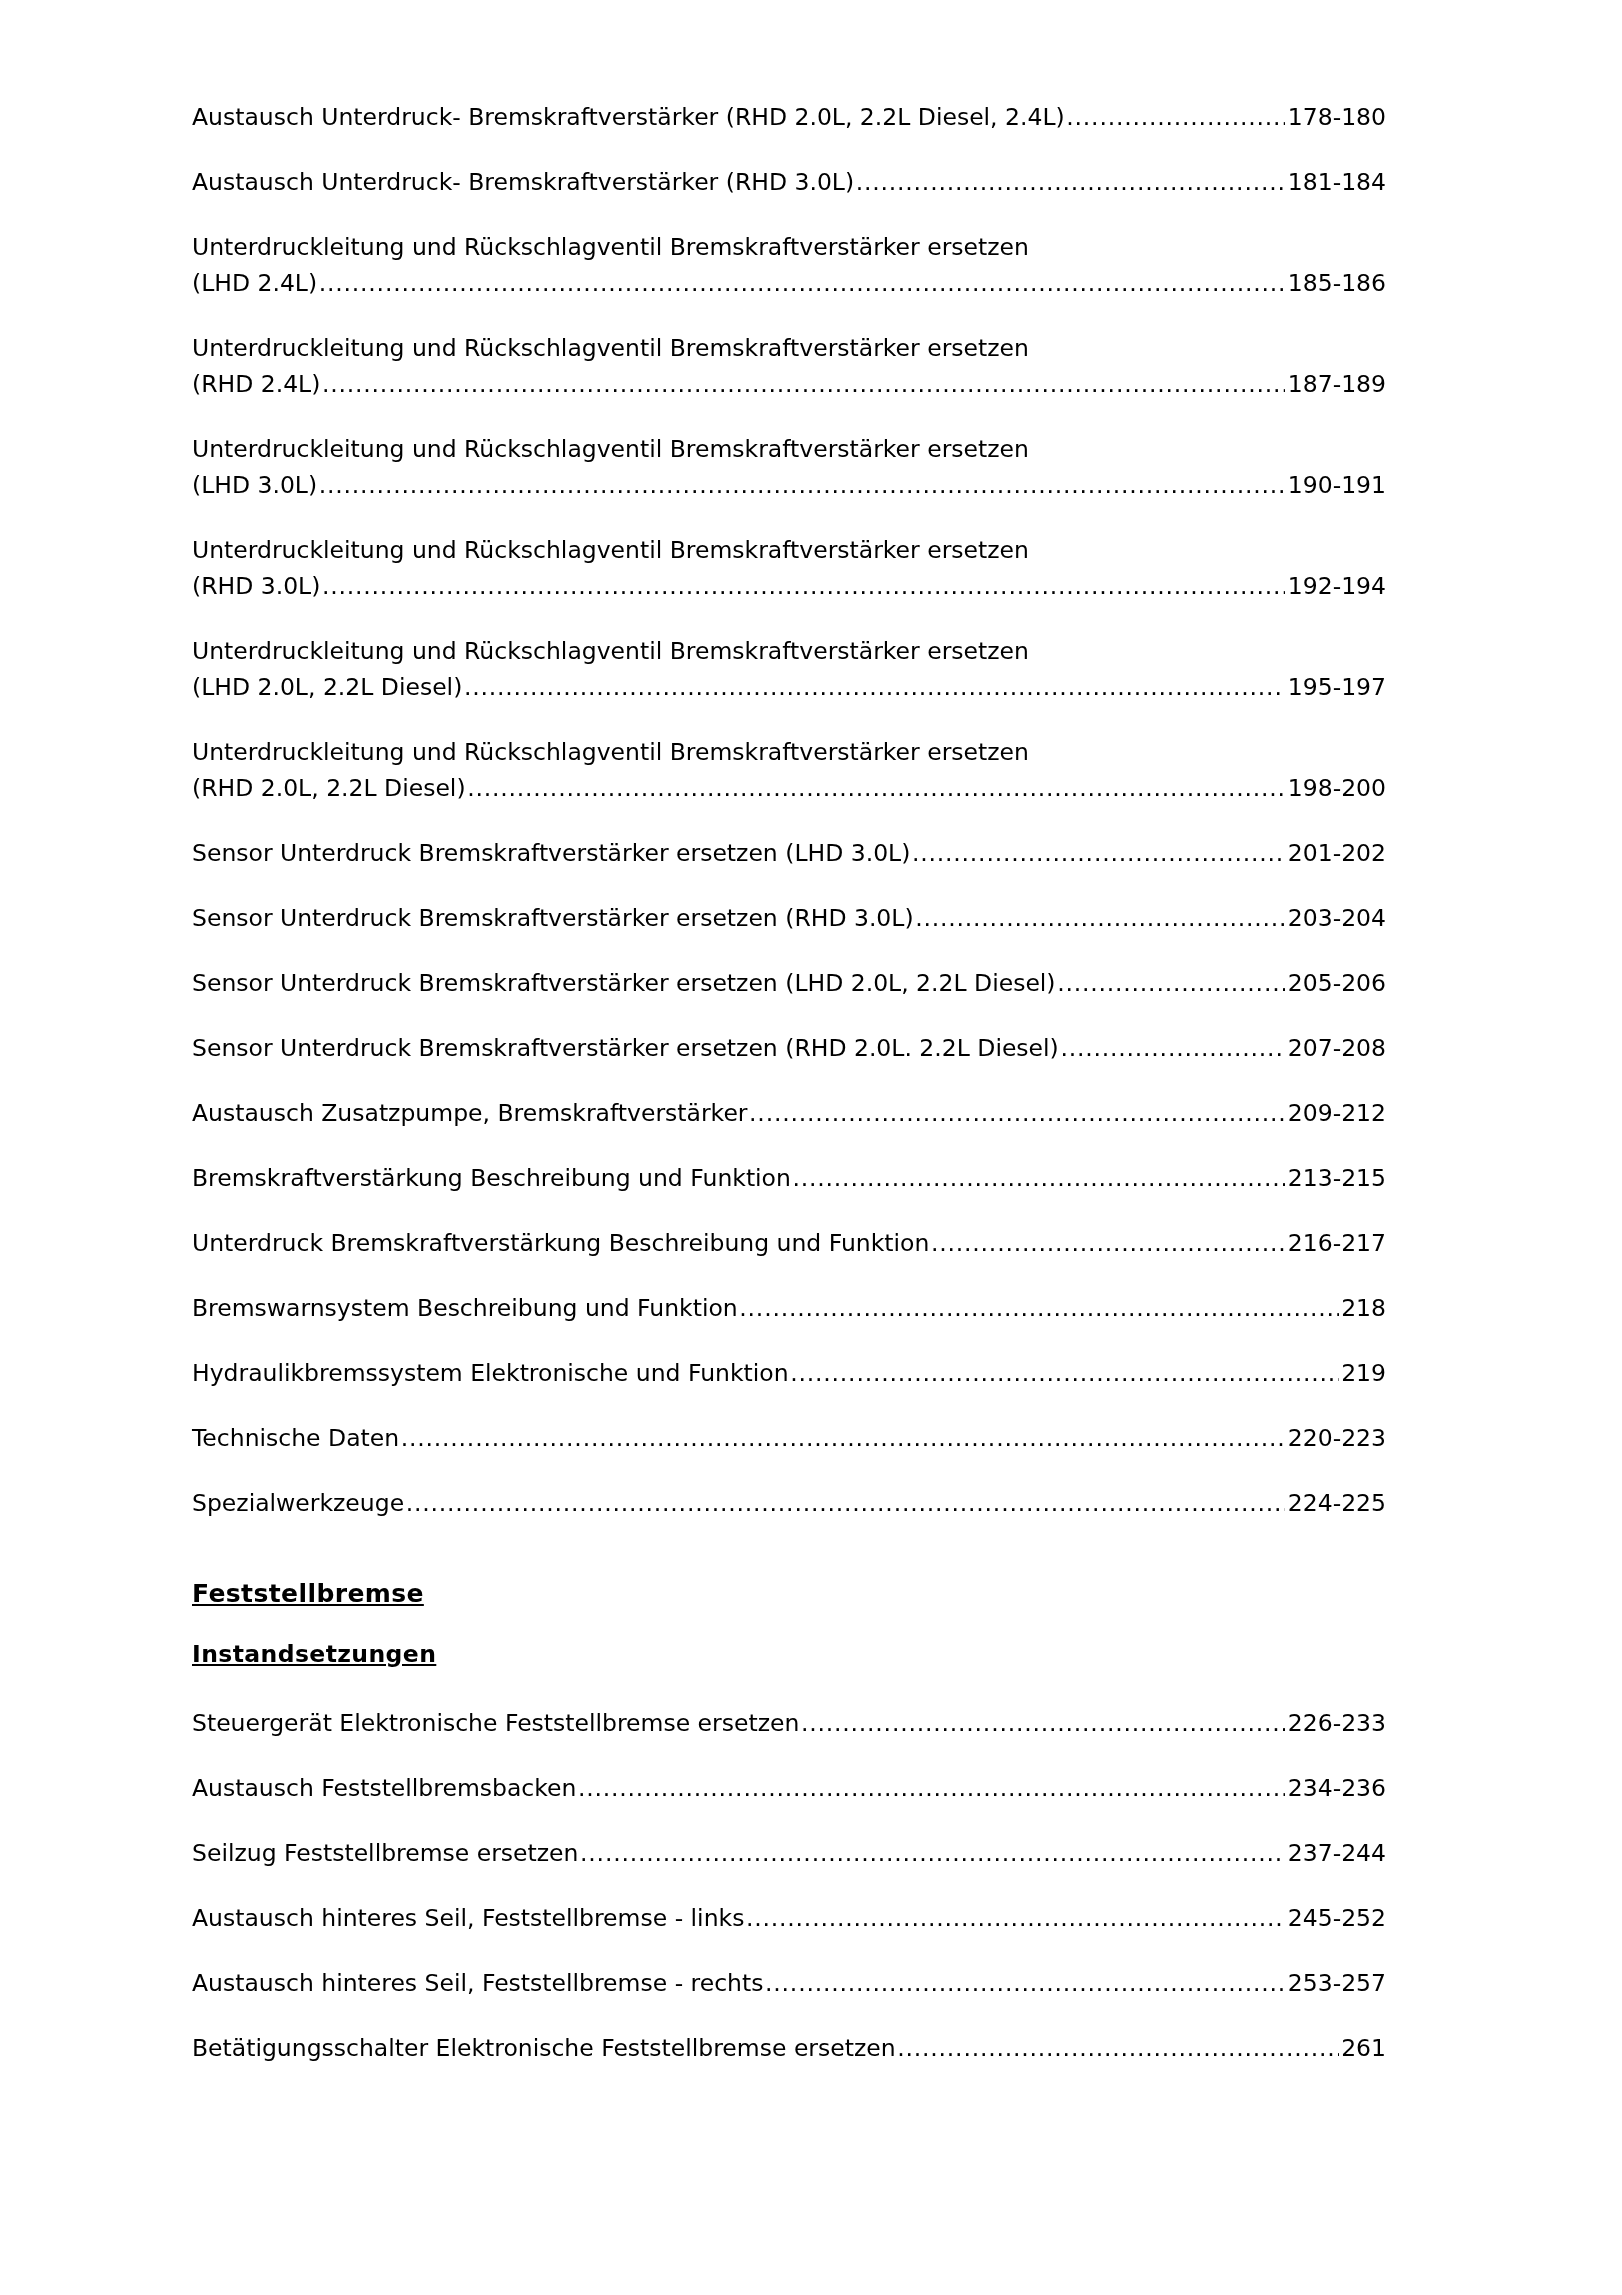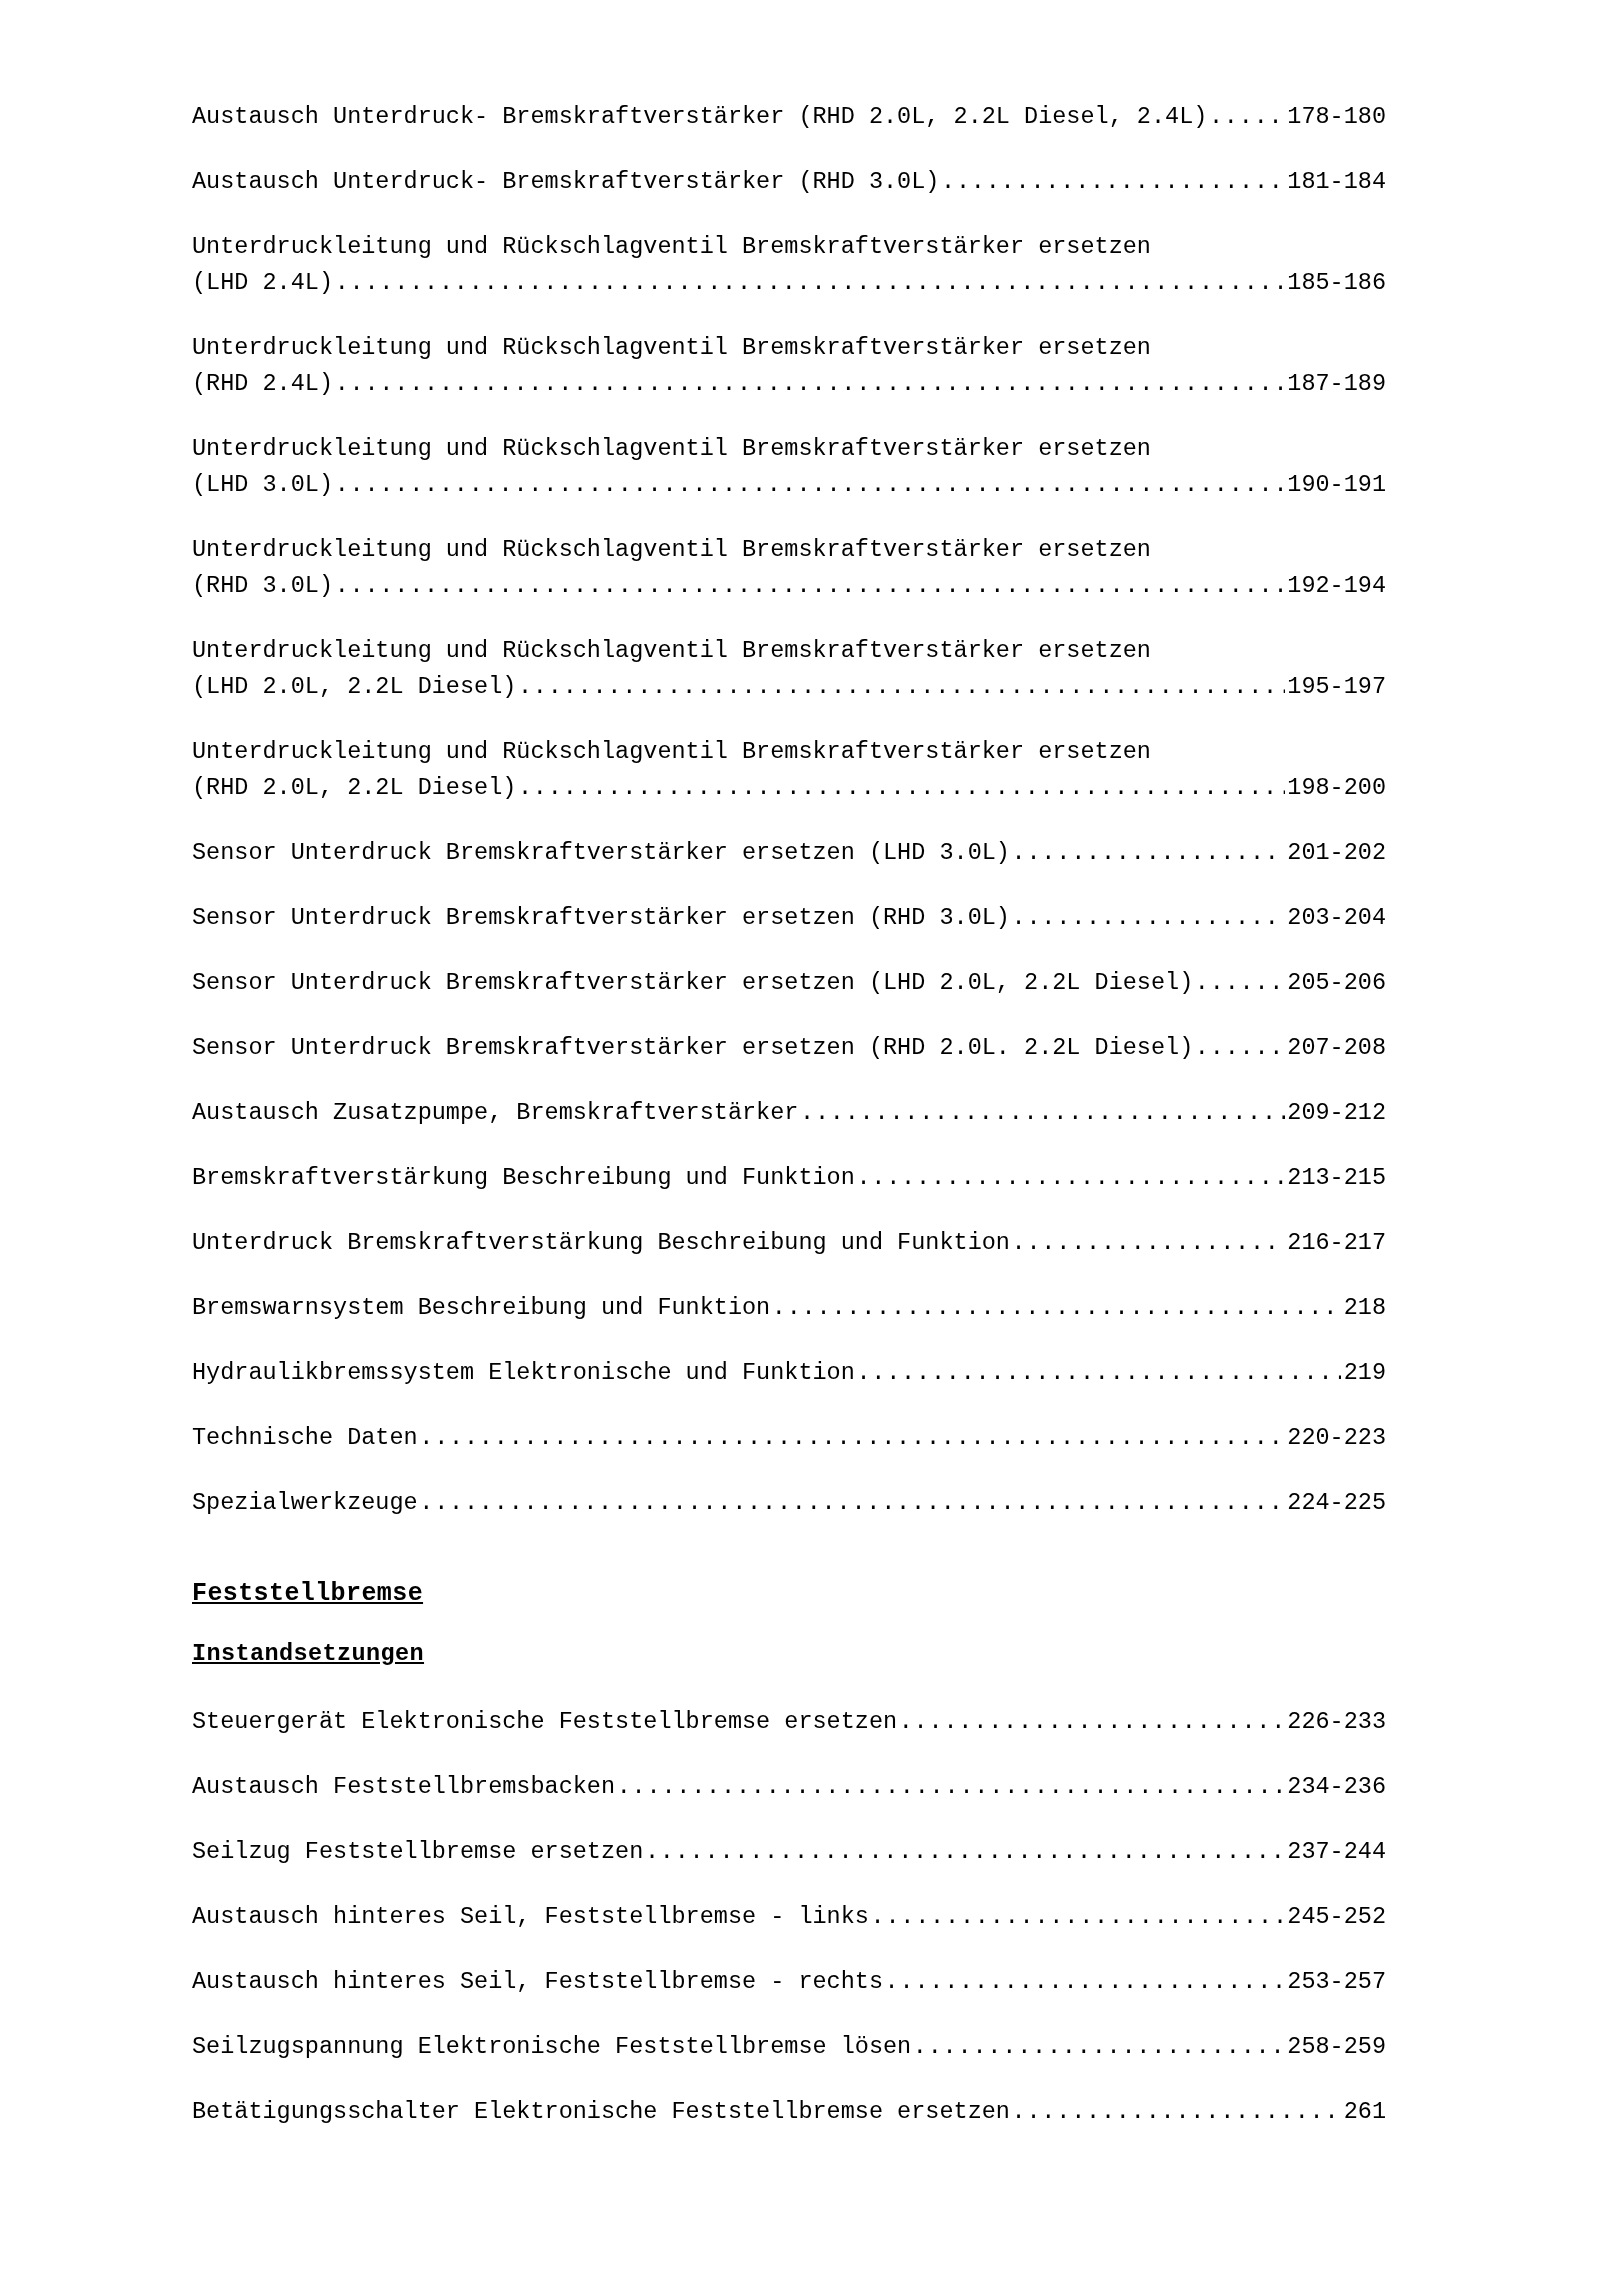--- a/index.html
+++ b/index.html
@@ -9,21 +9,20 @@
     min-height: 2295px;
     font-family: "DejaVu Sans", "Liberation Sans", sans-serif;
     color: #000000;
     position: relative;
   }
   .page {
     width: 1589px;
     min-height: 2295px;
     background: #ffffff;
     padding: 99px 203px 49px 192px;
-    font-family: Liberation Mono, monospace;
   }
   .toc-entry {
     font-size: 23.5px;
     line-height: 36px;
     margin-bottom: 29px;
     color: #000000;
   }
   .toc-line1 {
     white-space: nowrap;
   }
@@ -287,28 +286,20 @@
 
   <div class="toc-entry">
 
     <div class="toc-row">
       <span class="toc-title">Austausch hinteres Seil, Feststellbremse - rechts</span>
       <span class="toc-dots"></span>
       <span class="toc-pages">253-257</span>
     </div>
   </div>
 
-  <div class="toc-entry">
-
-    <div class="toc-row">
-      <span class="toc-title">Seilzugspannung Elektronische Feststellbremse lösen</span>
-      <span class="toc-dots"></span>
-      <span class="toc-pages">258-259</span>
-    </div>
-  </div>
 
 
   <div class="toc-entry">
 
     <div class="toc-row">
       <span class="toc-title">Betätigungsschalter Elektronische Feststellbremse ersetzen</span>
       <span class="toc-dots"></span>
       <span class="toc-pages">261</span>
     </div>
   </div>

